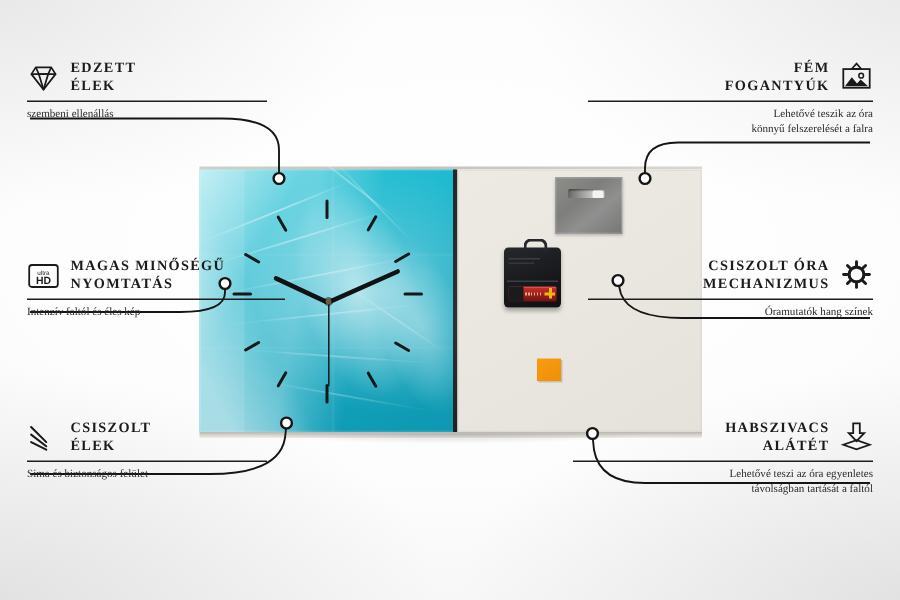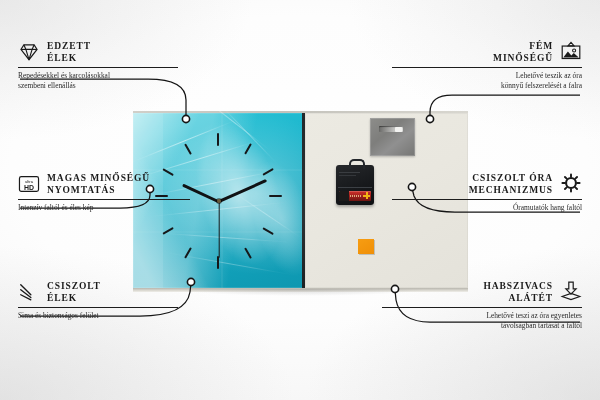--- a/index.html
+++ b/index.html
@@ -235,21 +235,20 @@
               <path d="M8.6 9.2 H15.4"></path>
         </g>
           </svg>
       </span>
       <span>
         <div class="ttl">EDZETT</div>
         <div class="ttl">ÉLEK</div>
       </span>
     </div>
     <div class="rule"></div>
-    <div class="sub">Repedésekkel és karcolásokkal</div>
     <div class="sub">szembeni ellenállás</div>
   </div>
 
   <div class="feat left" id="feat-print" style="left:18px;top:172px;width:172px;">
     <div class="head">
       <span class="ico">
         <svg viewBox="0 0 24 24">
           <rect x="1.6" y="4" width="20.8" height="16" rx="2" fill="none" stroke="#1a1a1a" stroke-width="1.3"></rect>
           <text x="12" y="11.1" text-anchor="middle" font-family="Liberation Sans, sans-serif" font-size="4.6" fill="#1a1a1a">ultra</text>
           <text x="12" y="18" text-anchor="middle" font-family="Liberation Sans, sans-serif" font-size="7.6" font-weight="bold" fill="#1a1a1a">HD</text>
@@ -281,21 +280,21 @@
       </span>
     </div>
     <div class="rule"></div>
     <div class="sub">Sima és biztonságos felület</div>
   </div>
 
   <div class="feat right" id="feat-handles" style="right:18px;top:40px;width:190px;text-align:right;">
     <div class="head">
       <span>
         <div class="ttl">FÉM</div>
-        <div class="ttl">MINŐSÉGŰ</div>
+        <div class="ttl">FOGANTYÚK</div>
       </span>
       <span class="ico">
         <svg viewBox="0 0 24 24">
           <path d="M12 2.6 L8.6 6.4 H15.4 Z" fill="none" stroke="#1a1a1a" stroke-width="1.2"></path>
           <rect x="2.4" y="6.6" width="19.2" height="13.6" fill="none" stroke="#1a1a1a" stroke-width="1.3"></rect>
           <circle cx="15.4" cy="11.4" r="1.7" fill="none" stroke="#1a1a1a" stroke-width="1.1"></circle>
           <path d="M3.6 19 L8.6 12.6 L12.4 17 L15 14.2 L20.4 19 Z" fill="#1a1a1a"></path>
         </svg>
       </span>
     </div>
@@ -320,21 +319,21 @@
             <path d="M5.4 5.4 l1.9 1.9"></path>
               <path d="M16.7 16.7 l1.9 1.9"></path>
             <path d="M18.6 5.4 l-1.9 1.9"></path>
               <path d="M7.3 16.7 l-1.9 1.9"></path>
           </g>
           <circle cx="12" cy="12" r="5.4" fill="none" stroke="#1a1a1a" stroke-width="2.3"></circle>
         </svg>
       </span>
     </div>
     <div class="rule"></div>
-    <div class="sub">Óramutatók hang faltól</div>
+    <div class="sub">Óramutatók hang színek</div>
   </div>
 
   <div class="feat right" id="feat-foam" style="right:18px;top:280px;width:200px;text-align:right;">
     <div class="head">
       <span>
         <div class="ttl">HABSZIVACS</div>
         <div class="ttl">ALÁTÉT</div>
       </span>
       <span class="ico">
         <svg viewBox="0 0 24 24">

